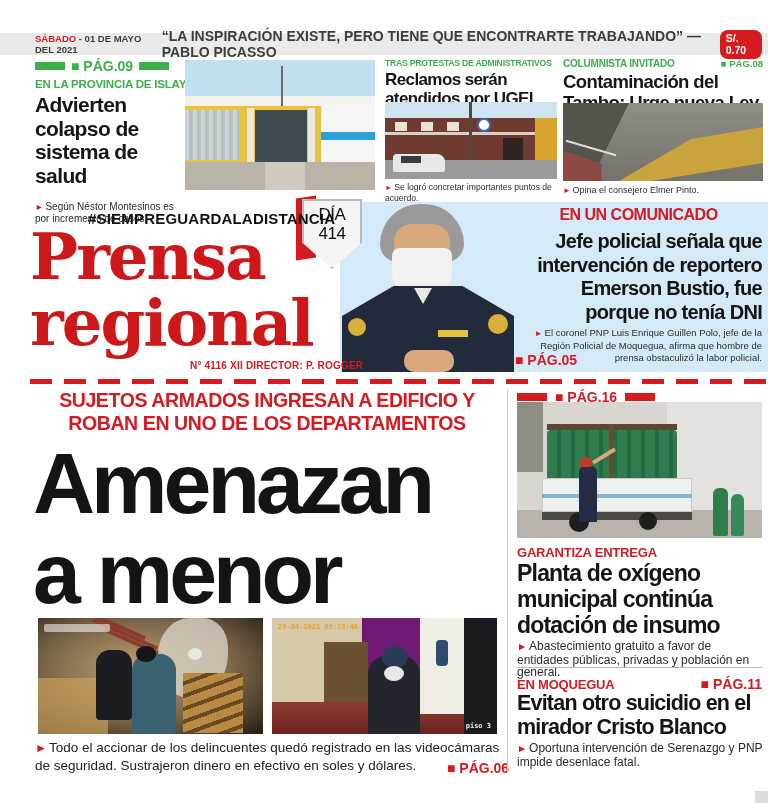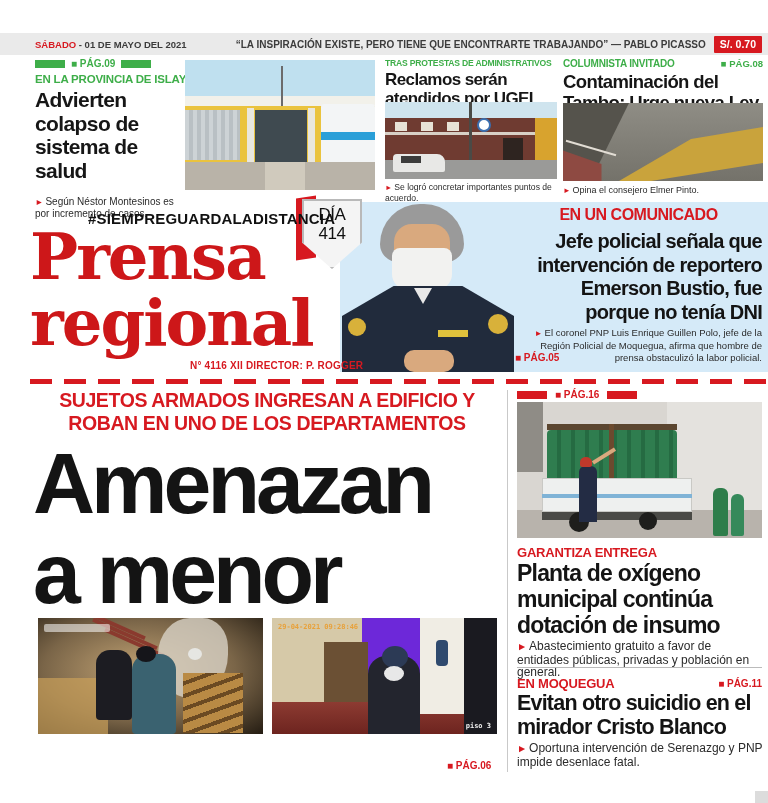--- a/index.html
+++ b/index.html
@@ -4,28 +4,28 @@
 <style>
   html,body{margin:0;padding:0;background:#fff;}
   .page{position:relative;width:768px;height:803px;background:#ffffff;overflow:hidden;
         font-family:"Liberation Sans",sans-serif;color:#1a1a1a;}
   .abs{position:absolute;}
 
   
   .topbar{top:33px;left:0;width:768px;height:22px;background:#eaeaea;display:flex;align-items:center;}
   .topbar .date{margin-left:35px;font-size:9.5px;font-weight:bold;color:#3c3c3c;}
   .topbar .day{color:#d71920;text-align:center;}
-  .topbar .quote{margin-left:auto;font-size:10px;font-weight:bold;color:#3c3c3c;}
+  .topbar .quote{margin-left:auto;font-size:14px;font-weight:bold;color:#3c3c3c;}
   .pricebadge{margin:0 6px 0 8px;background:#d71920;color:#fff;font-weight:bold;font-size:10.5px;
-              padding:2px 6px 3px;border-radius:1px;}
+              padding:2px 6px 3px;border-radius:8px;}
 
   
   .gbar{width:30px;height:8px;background:#3eae49;display:inline-block;}
   .rbar{width:30px;height:8px;background:#d71920;display:inline-block;}
-  .pagetag{font-weight:bold;font-size:10px;letter-spacing:0;white-space:nowrap;}
+  .pagetag{font-weight:bold;font-size:14px;letter-spacing:0;white-space:nowrap;}
   .pagetag.green{color:#3eae49;}
   .pagetag.red{color:#d71920;}
   .kicker-green{color:#3eae49;font-weight:bold;letter-spacing:-0.2px;}
   .hl{font-weight:bold;color:#161616;letter-spacing:-0.6px;}
   .summary{color:#2b2b2b;}
   .bullet{color:#d71920;font-size:0.85em;margin-right:2px;}
   .photo{overflow:hidden;position:absolute;background:#cccccc;}
 
   
   .bluepanel{left:340px;top:202px;width:428px;height:170px;background:#d5eaf8;}
@@ -223,34 +223,37 @@
     <div class="ps" style="left:64px;top:24px;width:70px;height:4px;background:#8a3a2e;transform:rotate(24deg);"></div>
     <div class="ps" style="left:120px;top:0;width:70px;height:80px;background:#d8d2c6;border-radius:50% 40% 60% 50%;opacity:.8;"></div>
     <div class="ps" style="left:145px;top:55px;width:60px;height:60px;background:repeating-linear-gradient(160deg,#b98a44 0 8px,#6b4a22 8px 12px);"></div>
     <div class="ps" style="left:58px;top:32px;width:36px;height:70px;background:#1c1c22;border-radius:14px 14px 4px 4px;"></div>
     <div class="ps" style="left:94px;top:36px;width:44px;height:80px;background:#3a6270;border-radius:16px 16px 4px 4px;"></div>
     <div class="ps" style="left:98px;top:28px;width:20px;height:16px;background:#15151a;border-radius:50%;"></div>
     <div class="ps" style="left:150px;top:30px;width:14px;height:12px;background:#e6e6e2;border-radius:50%;"></div>
     <div class="ps" style="left:6px;top:6px;width:66px;height:8px;background:rgba(255,255,255,.55);border-radius:2px;"></div>
   </div>
 
-  <div class="photo" style="left:272px;top:618px;width:225px;height:116px;background:#6d28d9;">
+  <div class="photo" style="left:272px;top:618px;width:225px;height:116px;background:#701a75;">
     <div class="ps" style="left:0;top:0;width:90px;height:116px;background:#d6c9a8;"></div>
     <div class="ps" style="left:52px;top:24px;width:44px;height:62px;background:#6b5034;"></div>
     <div class="ps" style="left:0;top:84px;width:225px;height:32px;background:linear-gradient(180deg,#8d3b32,#6d241f);"></div>
     <div class="ps" style="left:148px;top:0;width:44px;height:96px;background:#f0ede4;"></div>
     <div class="ps" style="left:164px;top:22px;width:12px;height:26px;background:#2f4a6e;border-radius:4px;"></div>
     <div class="ps" style="left:192px;top:0;width:33px;height:116px;background:#1a1a20;"></div>
     <div class="ps" style="left:96px;top:38px;width:52px;height:78px;background:#23252e;border-radius:18px 18px 0 0;"></div>
     <div class="ps" style="left:110px;top:28px;width:26px;height:22px;background:#2c3a55;border-radius:50%;"></div>
     <div class="ps" style="left:112px;top:48px;width:20px;height:15px;background:#e8e8e8;border-radius:50%;"></div>
     <div class="ps" style="left:6px;top:5px;color:#e8a13a;font-size:7px;font-weight:bold;font-family:'DejaVu Sans Mono',monospace;">29-04-2021 09:28:46</div>
     <div class="ps" style="right:6px;bottom:4px;color:#f0f0f0;font-size:7px;font-weight:bold;font-family:'DejaVu Sans Mono',monospace;">piso 3</div>
   </div>
 
+  <div class="abs main-caption">
+    <span class="bullet" style="font-size:12px;">►</span><span>Todo el accionar de los delincuentes quedó registrado en las videocámaras de seguridad. Sustrajeron dinero en efectivo en soles y dólares.</span>
+  </div>
   <div class="abs pagetag red" style="left:447px;top:760px;"><span>■</span> <span>PÁG.06</span></div>
 
   <div class="abs vrule"></div>
 
   <div class="abs" style="left:517px;top:389px;width:245px;display:flex;align-items:center;gap:8px;">
     <span class="rbar"></span>
     <span class="pagetag red"><span>■</span> <span>PÁG.16</span></span>
     <span class="rbar"></span>
   </div>
 

